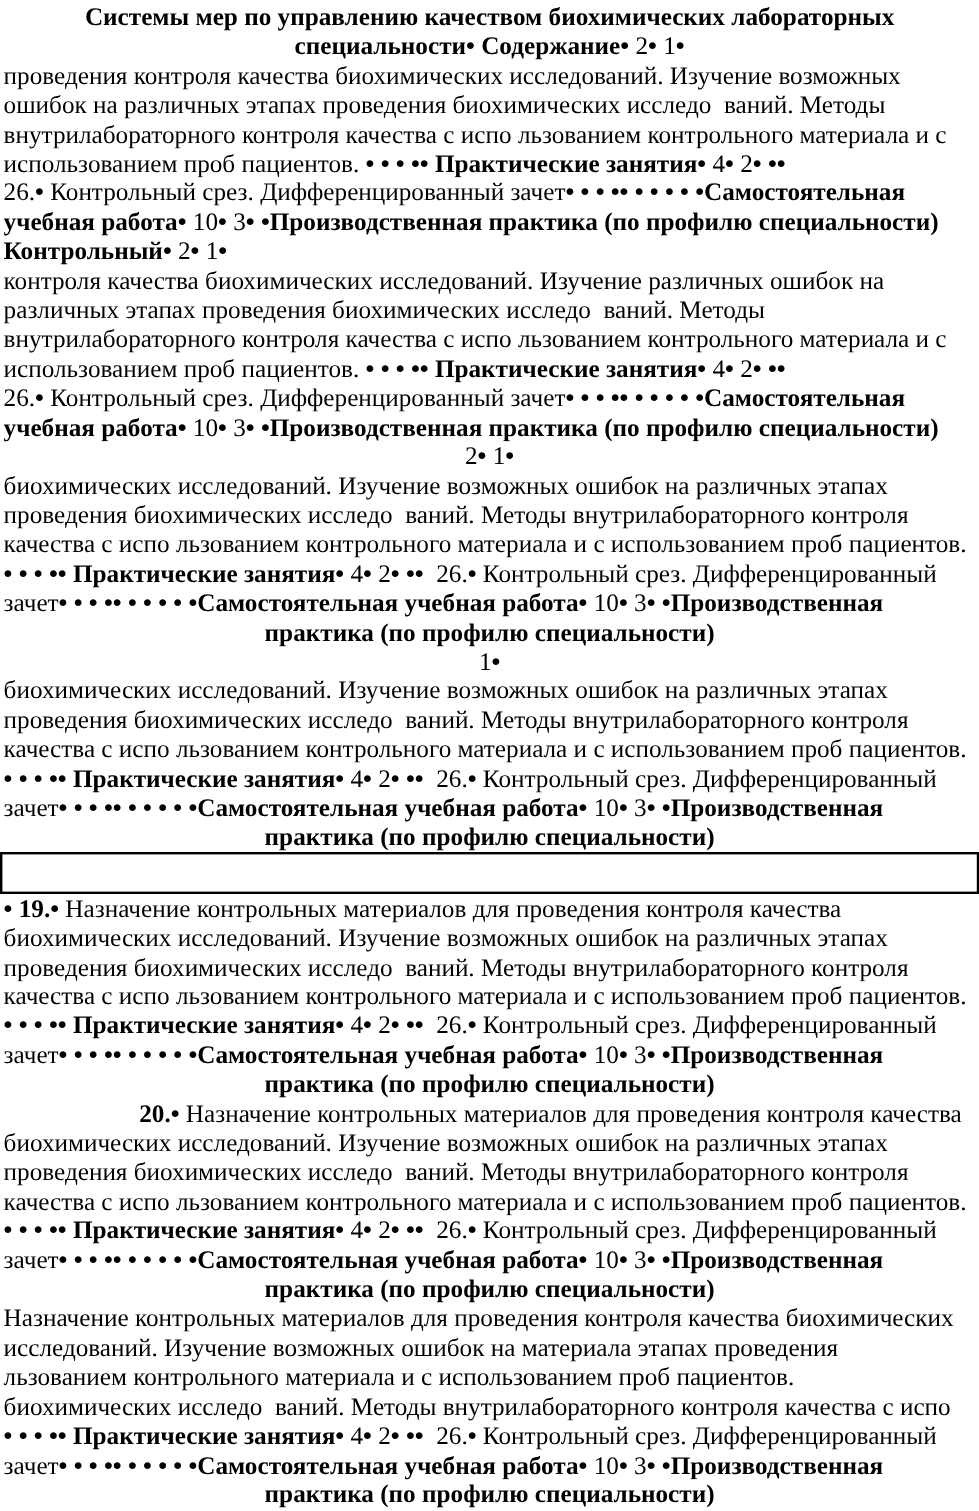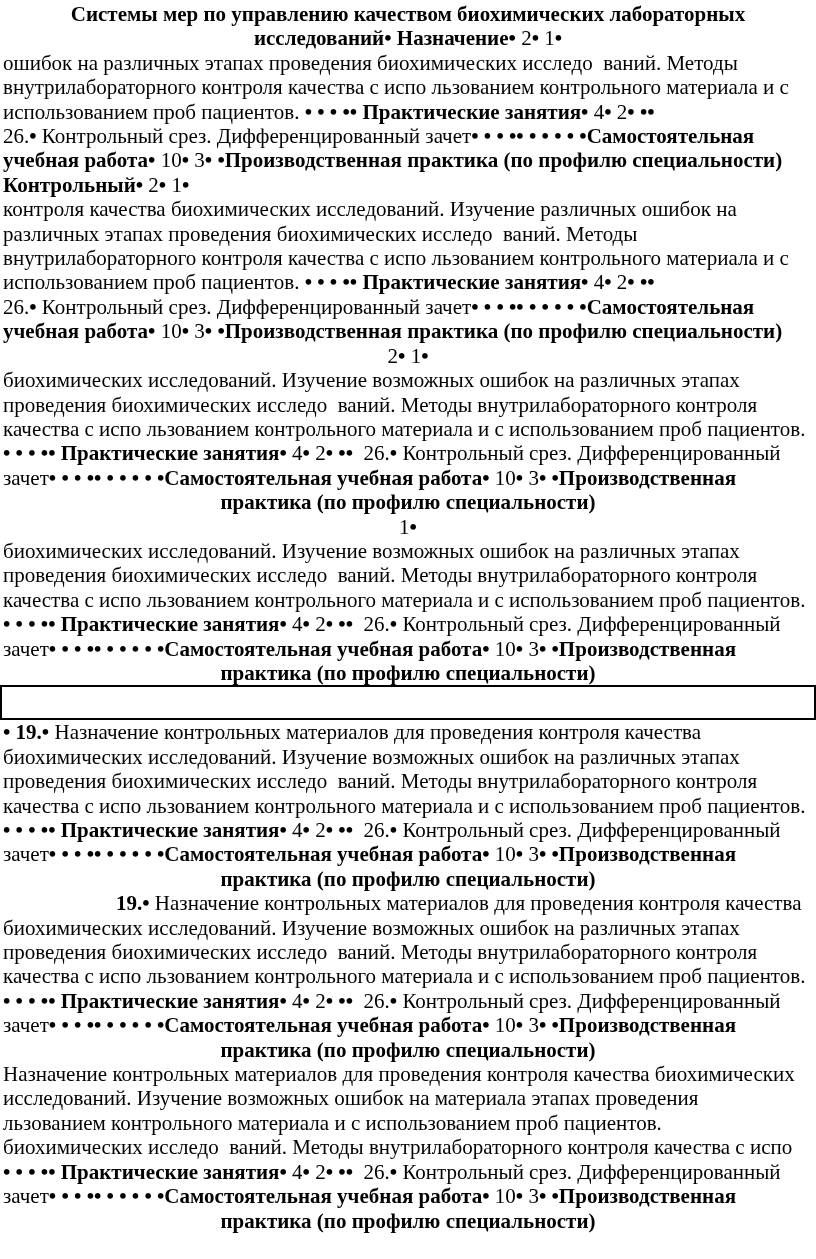--- a/index.html
+++ b/index.html
@@ -27,21 +27,22 @@
     margin: 0 -3px;
     background: var(--bg, #ffffff);
   }
 </style>
 </head>
 <body style="--bg: #ffffff; --ink: #000000; --box: #000000;">
 
 <div class="page">
   <div id="doc">
       <div class="line center"><b>Системы мер по управлению качеством биохимических лабораторных</b></div>
-      <div class="line center"><b>исследований• Назначение•</b><span> 2</span><b>•</b><span> 1</span><b>•</b></div>
+      <div class="line center"><b>специальности• Содержание•</b><span> 2</span><b>•</b><span> 1</span><b>•</b></div>
+      <div class="line"><span>проведения контроля качества биохимических исследований. Изучение возможных</span></div>
       <div class="line"><span>ошибок на различных этапах проведения биохимических исследо  ваний. Методы</span></div>
       <div class="line"><span>внутрилабораторного контроля качества с испо льзованием контрольного материала и с</span></div>
       <div class="line"><span>использованием проб пациентов. </span><b>• • • •• Практические занятия•</b><span> 4</span><b>•</b><span> 2</span><b>•</b><span> </span><b>••</b></div>
       <div class="line"><span>26.</span><b>•</b><span> Контрольный срез. Дифференцированный зачет</span><b>• • • •• • • • • •Самостоятельная</b></div>
       <div class="line"><b>учебная работа•</b><span> 10</span><b>•</b><span> 3</span><b>•</b><span> </span><b>•Производственная практика (по профилю специальности)</b></div>
       <div class="line"><b>Контрольный•</b><span> 2</span><b>•</b><span> 1</span><b>•</b></div>
       <div class="line"><span>контроля качества биохимических исследований. Изучение различных ошибок на</span></div>
       <div class="line"><span>различных этапах проведения биохимических исследо  ваний. Методы</span></div>
       <div class="line"><span>внутрилабораторного контроля качества с испо льзованием контрольного материала и с</span></div>
       <div class="line"><span>использованием проб пациентов. </span><b>• • • •• Практические занятия•</b><span> 4</span><b>•</b><span> 2</span><b>•</b><span> </span><b>••</b></div>
@@ -62,21 +63,21 @@
       <div class="line"><span>зачет</span><b>• • • •• • • • • •Самостоятельная учебная работа•</b><span> 10</span><b>•</b><span> 3</span><b>•</b><span> </span><b>•Производственная</b></div>
       <div class="line center"><b>практика (по профилю специальности)</b></div>
       <div class="empty-box"></div>
       <div class="line"><b>• 19.•</b><span> Назначение контрольных материалов для проведения контроля качества</span></div>
       <div class="line"><span>биохимических исследований. Изучение возможных ошибок на различных этапах</span></div>
       <div class="line"><span>проведения биохимических исследо  ваний. Методы внутрилабораторного контроля</span></div>
       <div class="line"><span>качества с испо льзованием контрольного материала и с использованием проб пациентов.</span></div>
       <div class="line"><b>• • • •• Практические занятия•</b><span> 4</span><b>•</b><span> 2</span><b>•</b><span> </span><b>••</b><span>  26.</span><b>•</b><span> Контрольный срез. Дифференцированный</span></div>
       <div class="line"><span>зачет</span><b>• • • •• • • • • •Самостоятельная учебная работа•</b><span> 10</span><b>•</b><span> 3</span><b>•</b><span> </span><b>•Производственная</b></div>
       <div class="line center"><b>практика (по профилю специальности)</b></div>
-      <div class="line" style="text-indent: 113px;"><b>19.•</b><span> Назначение контрольных материалов для проведения контроля качества</span></div>
+      <div class="line" style="text-indent: 113px;"><b>20.•</b><span> Назначение контрольных материалов для проведения контроля качества</span></div>
       <div class="line"><span>биохимических исследований. Изучение возможных ошибок на различных этапах</span></div>
       <div class="line"><span>проведения биохимических исследо  ваний. Методы внутрилабораторного контроля</span></div>
       <div class="line"><span>качества с испо льзованием контрольного материала и с использованием проб пациентов.</span></div>
       <div class="line"><b>• • • •• Практические занятия•</b><span> 4</span><b>•</b><span> 2</span><b>•</b><span> </span><b>••</b><span>  26.</span><b>•</b><span> Контрольный срез. Дифференцированный</span></div>
       <div class="line"><span>зачет</span><b>• • • •• • • • • •Самостоятельная учебная работа•</b><span> 10</span><b>•</b><span> 3</span><b>•</b><span> </span><b>•Производственная</b></div>
       <div class="line center"><b>практика (по профилю специальности)</b></div>
       <div class="line"><span>Назначение контрольных материалов для проведения контроля качества биохимических</span></div>
       <div class="line"><span>исследований. Изучение возможных ошибок на материала этапах проведения</span></div>
       <div class="line"><span>льзованием контрольного материала и с использованием проб пациентов.</span></div>
       <div class="line"><span>биохимических исследо  ваний. Методы внутрилабораторного контроля качества с испо</span></div>

